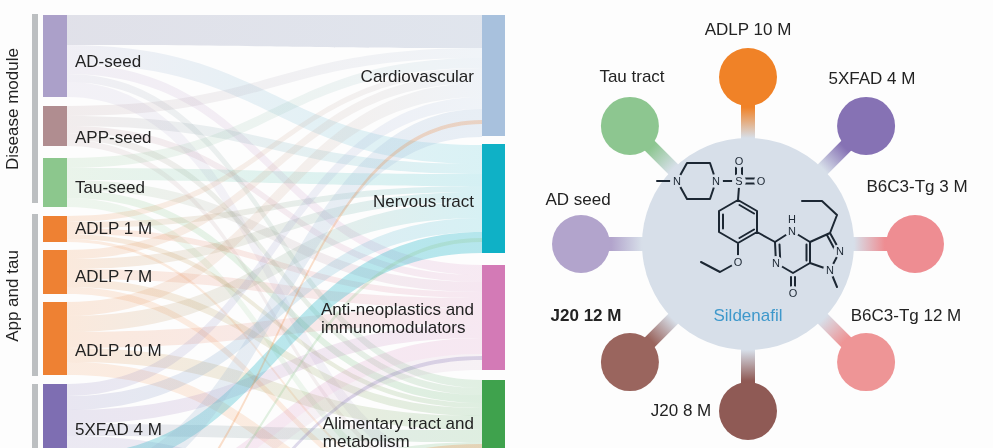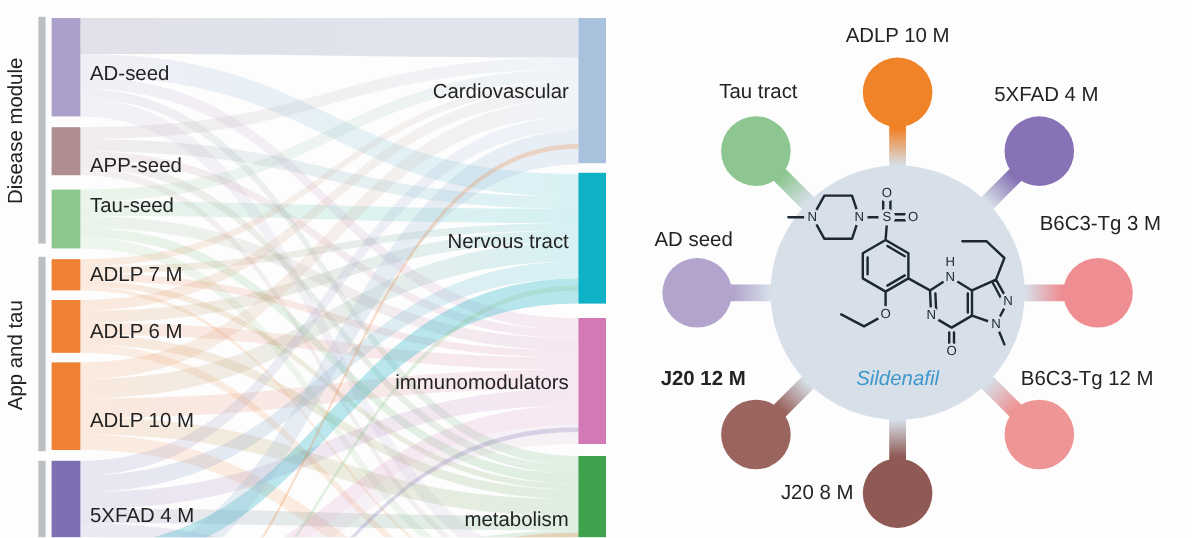--- a/index.html
+++ b/index.html
@@ -258,35 +258,37 @@
         <rect x="482" y="15" width="23" height="121" fill="#a8c1dd"></rect>
         <rect x="482" y="144" width="23" height="109" fill="#0fb1c6"></rect>
         <rect x="482" y="265" width="23" height="105" fill="#d37ab6"></rect>
         <rect x="482" y="380" width="23" height="68" fill="#3fa24d"></rect>
       </svg>
     <div id="sankey-labels">
       <div class="lbl lbl-rot" style="left:13px;top:109px;">Disease module</div>
       <div class="lbl lbl-rot" style="left:13px;top:296px;">App and tau</div>
     <div class="lbl lbl-left" style="left: 75px; top: 62px;">AD-seed</div>
         <div class="lbl lbl-left" style="left: 75px; top: 138px;">APP-seed</div>
-        <div class="lbl lbl-left" style="left: 75px; top: 172px;">Tau-seed</div>
-        <div class="lbl lbl-left" style="left: 75px; top: 229px;">ADLP 7 M</div>
-        <div class="lbl lbl-left" style="left: 75px; top: 277px;">ADLP 6 M</div>
+        <div class="lbl lbl-left" style="left: 75px; top: 188px;">Tau-seed</div>
+        <div class="lbl lbl-left" style="left: 75px; top: 229px;">ADLP 1 M</div>
+        <div class="lbl lbl-left" style="left: 75px; top: 277px;">ADLP 7 M</div>
         <div class="lbl lbl-left" style="left: 75px; top: 351px;">ADLP 10 M</div>
         <div class="lbl lbl-left" style="left: 75px; top: 430px;">5XFAD 4 M</div>
         <div class="lbl lbl-right" style="right: 66px; top: 77px;">
           <div>Cardiovascular</div>
         </div>
         <div class="lbl lbl-right" style="right: 66px; top: 202px;">
           <div>Nervous tract</div>
         </div>
         <div class="lbl lbl-right" style="right: 66px; top: 319px;">
+          <div>Anti-neoplastics and</div>
           <div>immunomodulators</div>
         </div>
         <div class="lbl lbl-right" style="right: 66px; top: 433px;">
+          <div>Alimentary tract and</div>
           <div>metabolism</div>
         </div>
       </div>
   </div>
 
   <div id="network-panel">
     <svg id="net-svg" width="453" height="448" viewBox="0 0 453 448">
         <defs>
           <linearGradient id="sp0" gradientUnits="userSpaceOnUse" x1="208" y1="138" x2="208" y2="97">
             <stop offset="0%" stop-color="#d7dfe9"></stop>
@@ -360,21 +362,21 @@
           <text x="164" y="79" text-anchor="middle" dominant-baseline="central" class="mol-atom">H</text>
           <circle cx="165" cy="153" r="7" fill="#d7dfe9"></circle>
           <text x="165" y="153" text-anchor="middle" dominant-baseline="central" class="mol-atom">O</text>
           <circle cx="212" cy="111" r="7" fill="#d7dfe9"></circle>
           <text x="212" y="111" text-anchor="middle" dominant-baseline="central" class="mol-atom">N</text>
           <circle cx="202" cy="130" r="7" fill="#d7dfe9"></circle>
           <text x="202" y="130" text-anchor="middle" dominant-baseline="central" class="mol-atom">N</text>
         </g>
       </svg>
     <div id="net-labels">
-      <div class="lbl lbl-net" id="center-label" style="left: 208px; top: 316px; color: rgb(62, 152, 203); font-style: italic;">Sildenafil</div>
+      <div class="lbl lbl-net" id="center-label" style="left: 208px; top: 316px; color: rgb(62, 152, 203);">Sildenafil</div>
     <div class="lbl lbl-net" style="left: 208px; top: 30px;">ADLP 10 M</div>
         <div class="lbl lbl-net" style="left: 332px; top: 79px;">5XFAD 4 M</div>
         <div class="lbl lbl-net" style="left: 377px; top: 187px;">B6C3-Tg 3 M</div>
         <div class="lbl lbl-net" style="left: 366px; top: 316px;">B6C3-Tg 12 M</div>
         <div class="lbl lbl-net" style="left: 141px; top: 411px;">J20 8 M</div>
         <div class="lbl lbl-net" style="left: 46px; top: 316px; font-weight: bold;">J20 12 M</div>
         <div class="lbl lbl-net" style="left: 38px; top: 200px;">AD seed</div>
         <div class="lbl lbl-net" style="left: 92px; top: 77px;">Tau tract</div>
       </div>
   </div>

